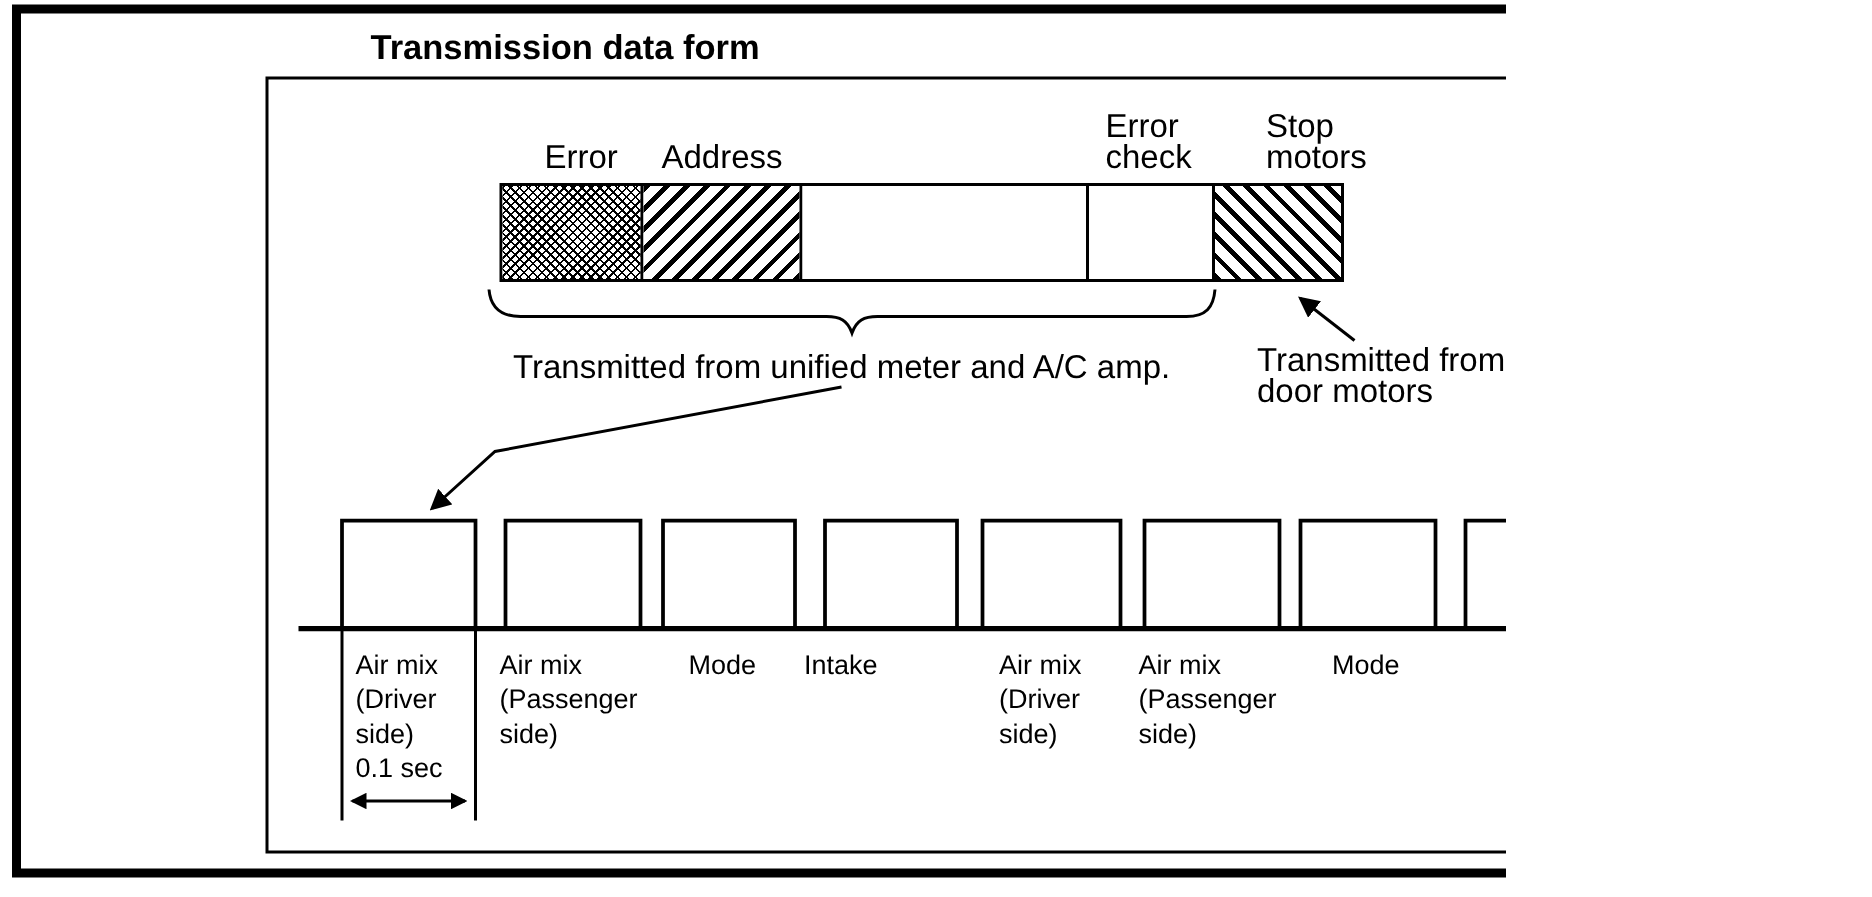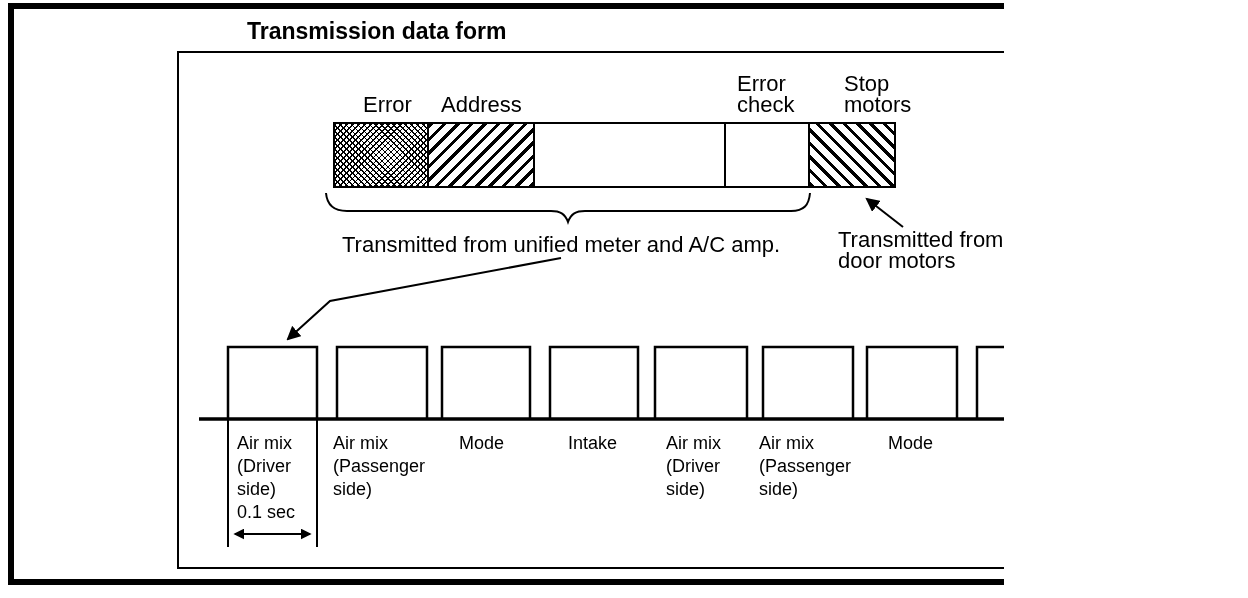--- a/index.html
+++ b/index.html
@@ -82,21 +82,21 @@
     <div>(Driver</div>
     <div>side)</div>
     <div>0.1 sec</div>
   </div>
   <div class="plbl" style="left:333px; top:432px">
     <div>Air mix</div>
     <div>(Passenger</div>
     <div>side)</div>
   </div>
   <div class="plbl" style="left:459px; top:432px">Mode</div>
-  <div class="plbl" style="left:568px; top:432px">Intake</div>
+  <div class="plbl" style="left:536px; top:432px">Intake</div>
   <div class="plbl" style="left:666px; top:432px">
     <div>Air mix</div>
     <div>(Driver</div>
     <div>side)</div>
   </div>
   <div class="plbl" style="left:759px; top:432px">
     <div>Air mix</div>
     <div>(Passenger</div>
     <div>side)</div>
   </div>

